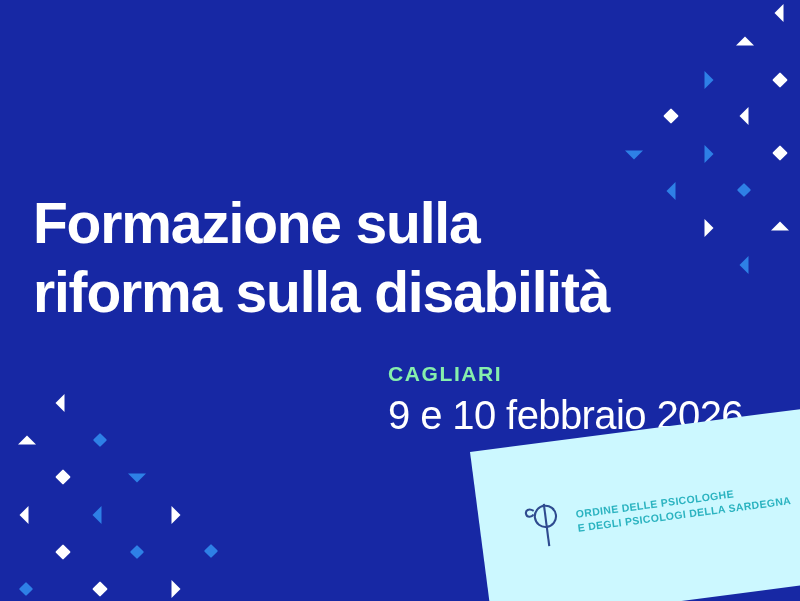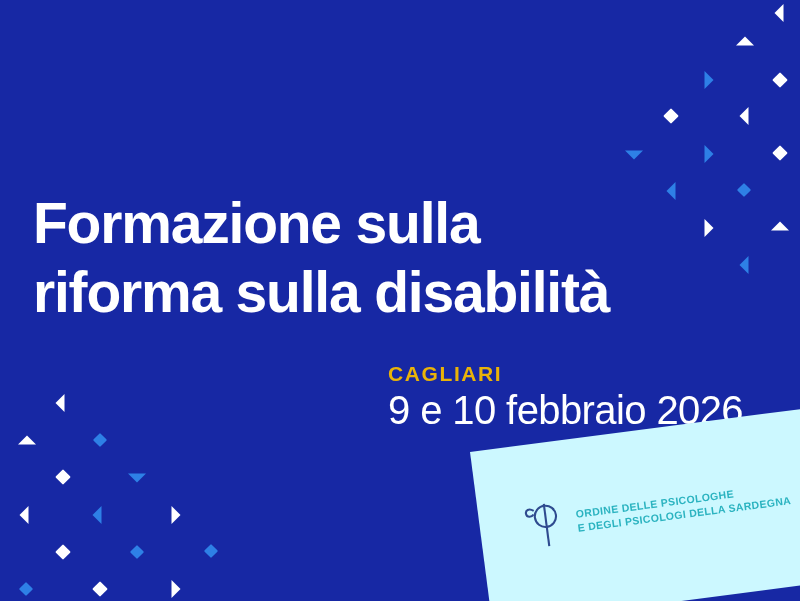--- a/index.html
+++ b/index.html
@@ -52,32 +52,33 @@
   }
 
   
   #event-meta {
     position: absolute;
     left: 388px;
     top: 362px;
     text-align: left;
   }
   #city {
-    color: #eab308;
+    color: #86efac;
     font-size: 21px;
     font-weight: 700;
     letter-spacing: 1.6px;
     line-height: 24px;
   }
   #event-date {
     color: #FFFFFF;
     font-size: 40px;
     font-weight: 500;
     letter-spacing: -0.6px;
     line-height: 48px;
+    margin-top: 5px;
     white-space: nowrap;
   }
 
   
   #logo-panel {
     position: absolute;
     left: 470px;
     top: 452px;
     width: 400px;
     height: 175px;

